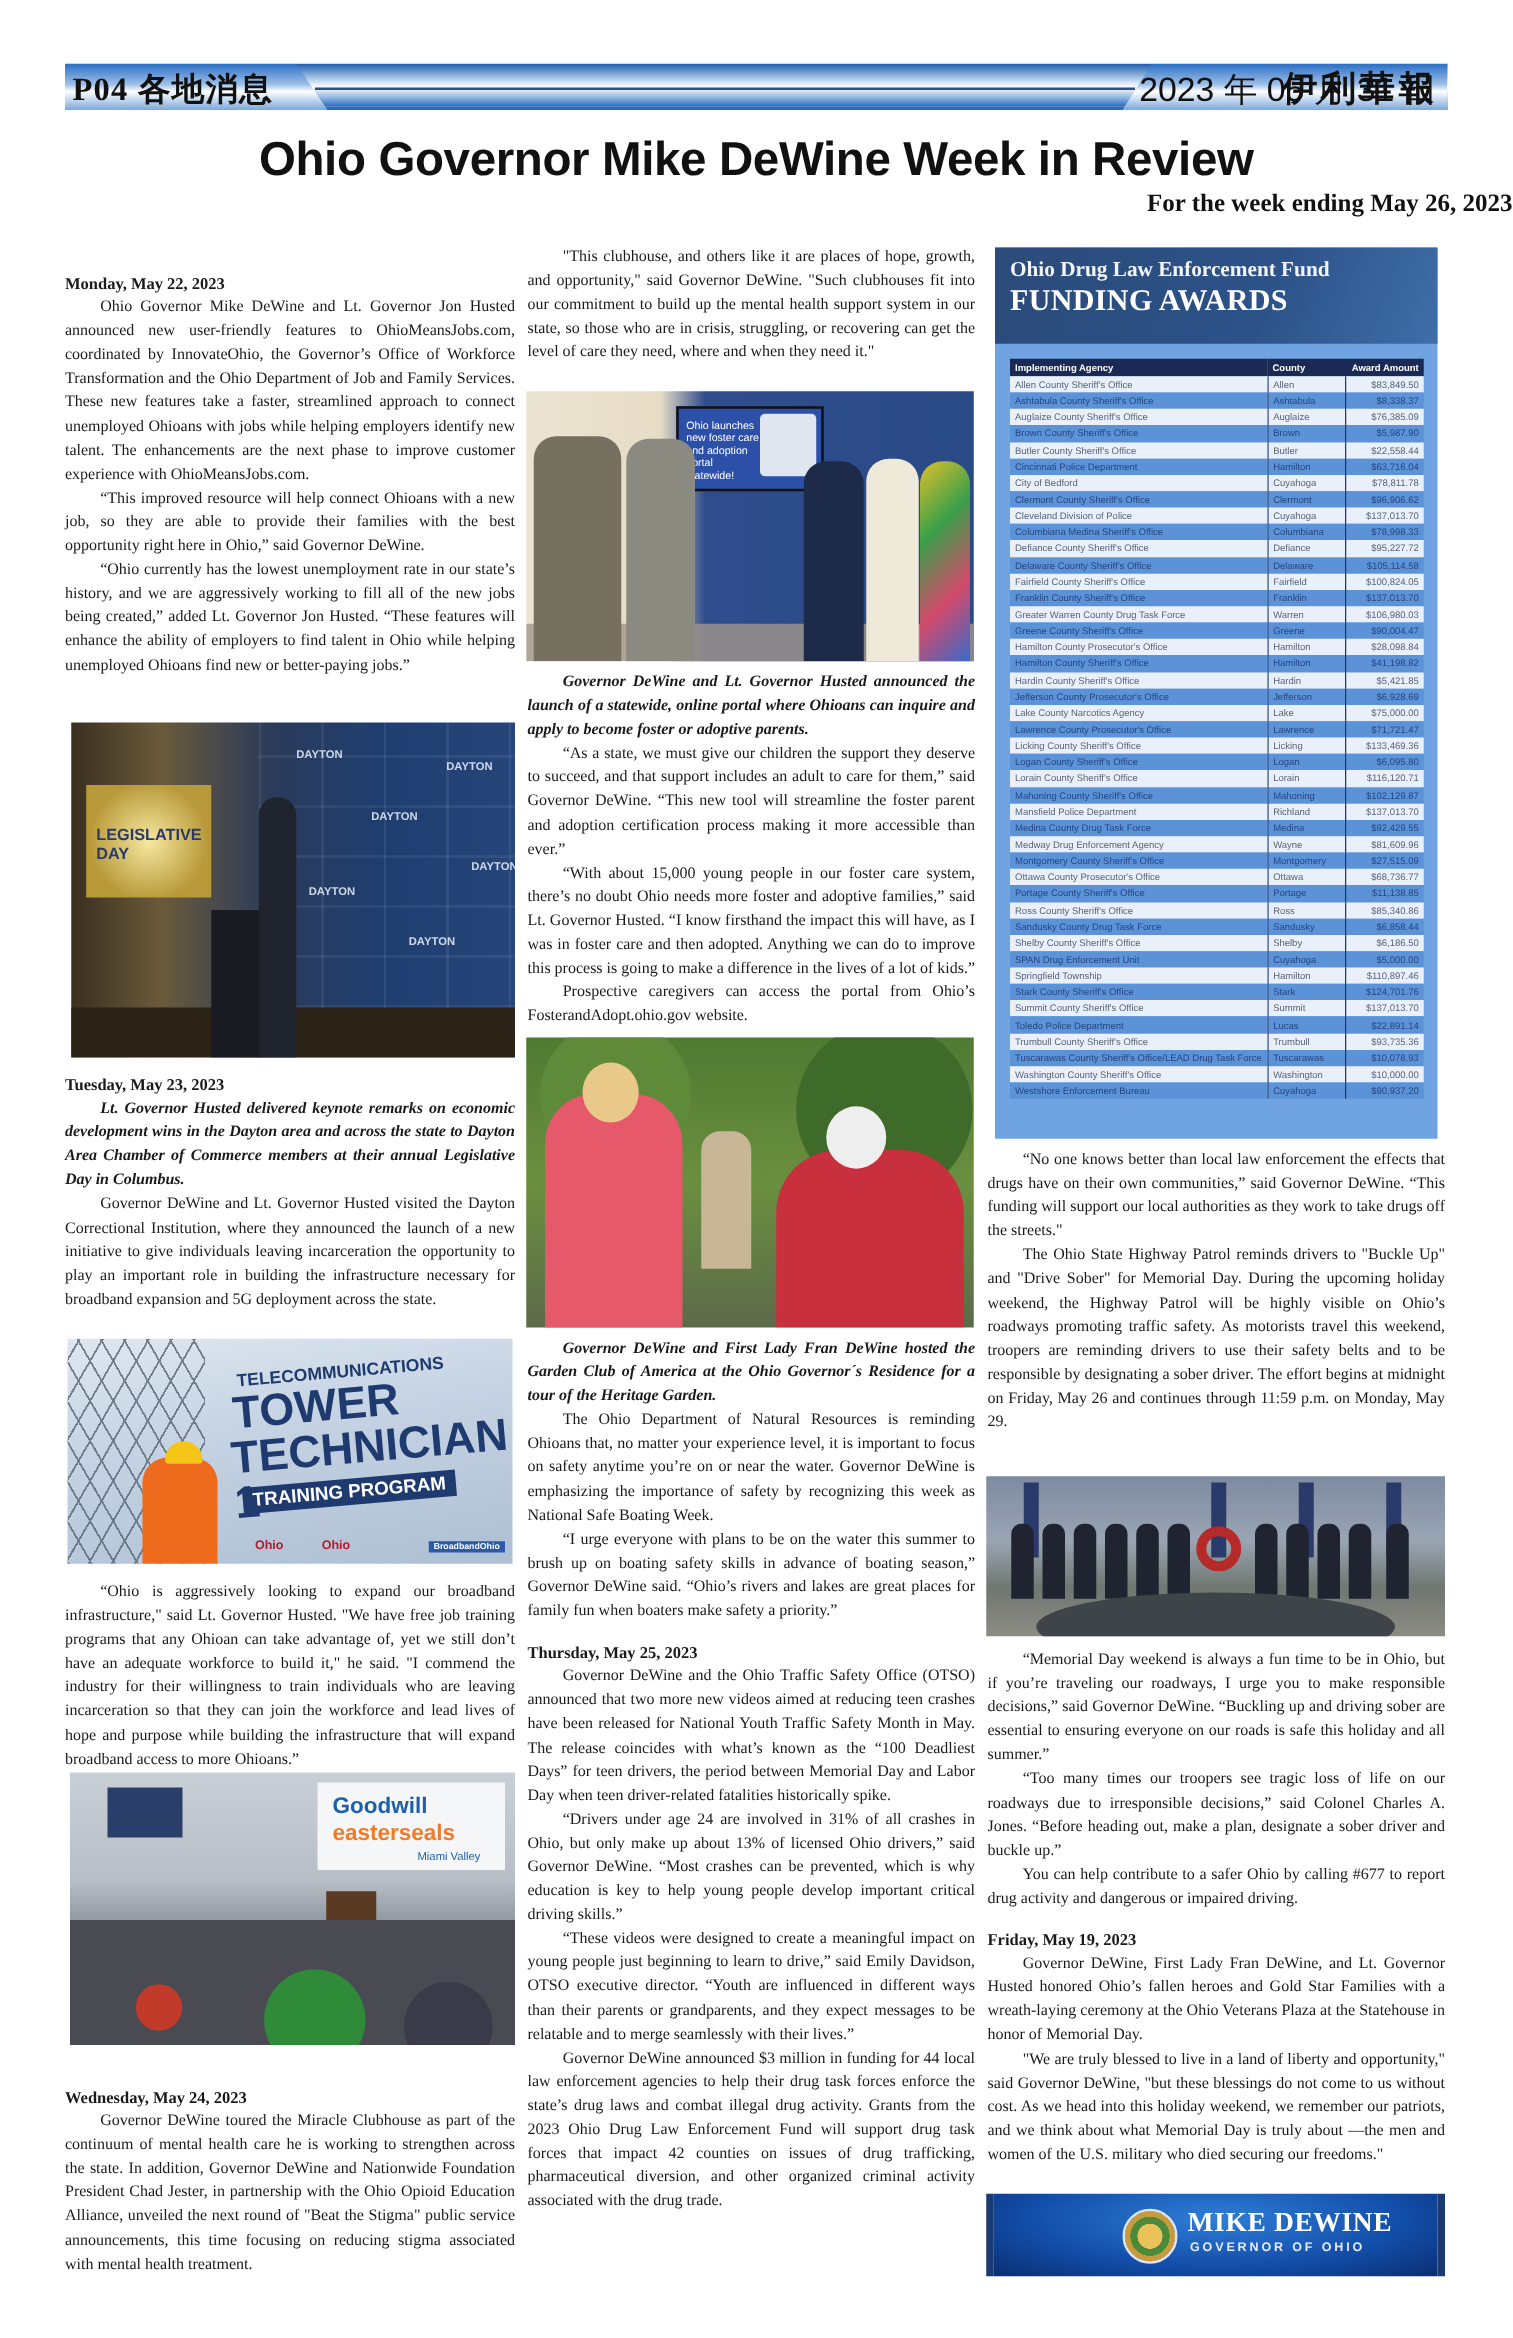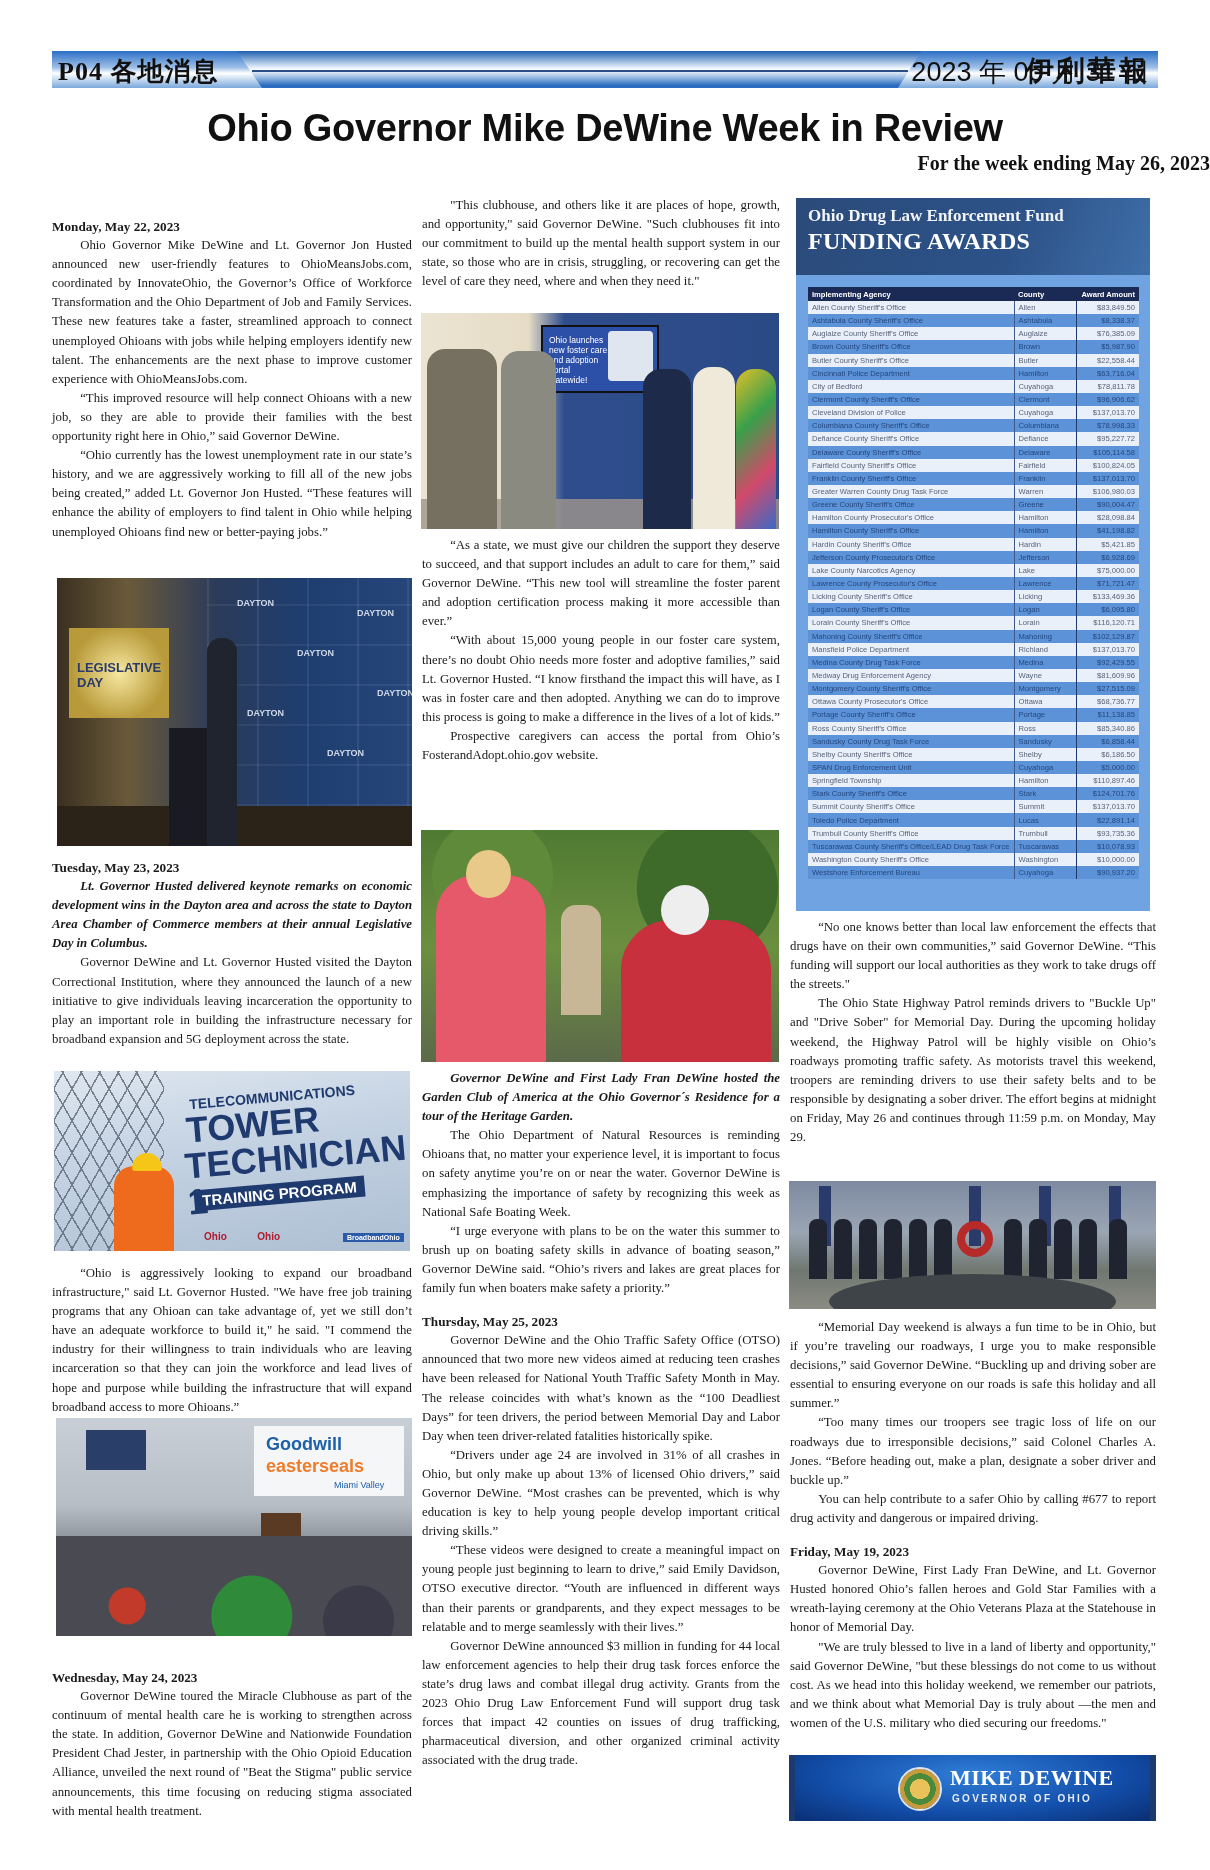--- a/index.html
+++ b/index.html
@@ -230,20 +230,21 @@
   </div>
   <div class="floor"></div>
   <div class="p p1"></div>
   <div class="p p2"></div>
   <div class="p p3"></div>
   <div class="p p4"></div>
   <div class="p p5"></div>
 </div>
 
 <div class="col col-mid" style="top:536px;">
+  <p class="cap">Governor DeWine and Lt. Governor Husted announced the launch of a statewide, online portal where Ohioans can inquire and apply to become foster or adoptive parents.</p>
   <p>“As a state, we must give our children the support they deserve to succeed, and that support includes an adult to care for them,” said Governor DeWine.  “This new tool will streamline the foster parent and adoption certification process making it more accessible than ever.”</p>
   <p>“With about 15,000 young people in our foster care system, there’s no doubt Ohio needs more foster and adoptive families,” said Lt. Governor Husted. “I know firsthand the impact this will have, as I was in foster care and then adopted. Anything we can do to improve this process is going to make a difference in the lives of a lot of kids.”</p>
   <p>Prospective caregivers can access the portal from Ohio’s FosterandAdopt.ohio.gov website.</p>
 </div>
 
 <div class="photo photo-garden">
   <div class="w3"></div>
   <div class="w1"></div>
   <div class="w1h"></div>
   <div class="w2"></div>
@@ -315,21 +316,21 @@
           <td>Clermont County Sheriff's Office</td>
           <td class="county">Clermont</td>
           <td class="amt">$96,906.62</td>
         </tr>
         <tr class="r-light">
           <td>Cleveland Division of Police</td>
           <td class="county">Cuyahoga</td>
           <td class="amt">$137,013.70</td>
         </tr>
         <tr class="r-dark">
-          <td>Columbiana County Sheriff's Office</td>
+          <td>Columbiana Medina Sheriff's Office</td>
           <td class="county">Columbiana</td>
           <td class="amt">$78,998.33</td>
         </tr>
         <tr class="r-light">
           <td>Defiance County Sheriff's Office</td>
           <td class="county">Defiance</td>
           <td class="amt">$95,227.72</td>
         </tr>
         <tr class="r-dark">
           <td>Delaware County Sheriff's Office</td>

